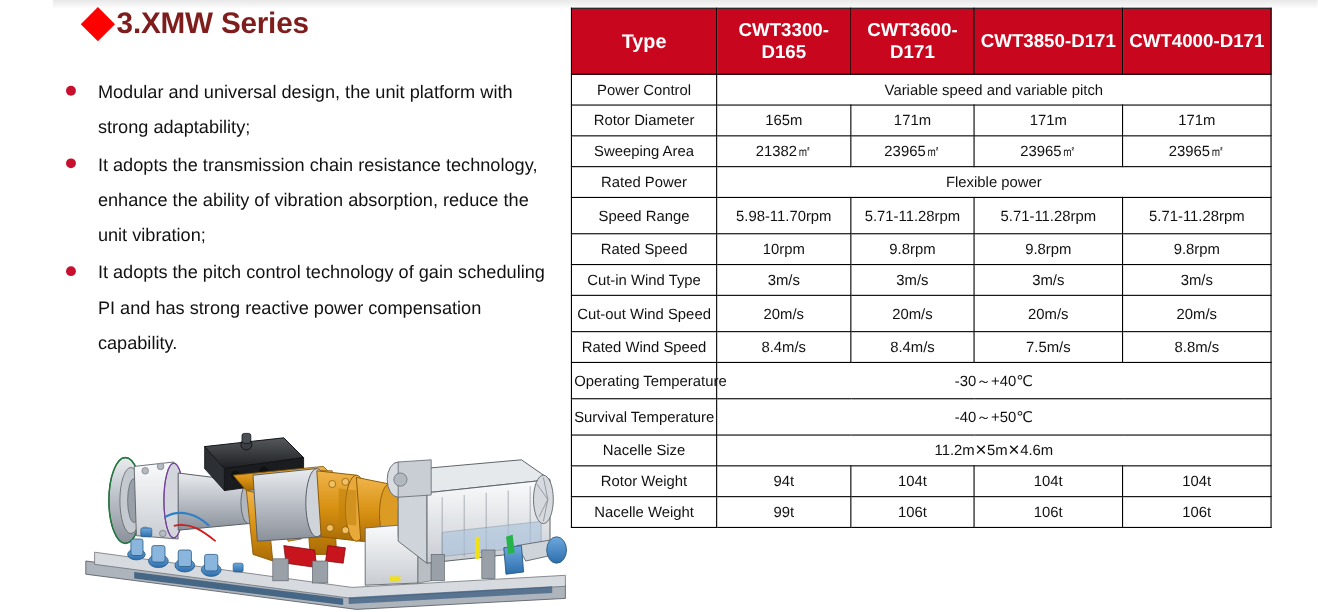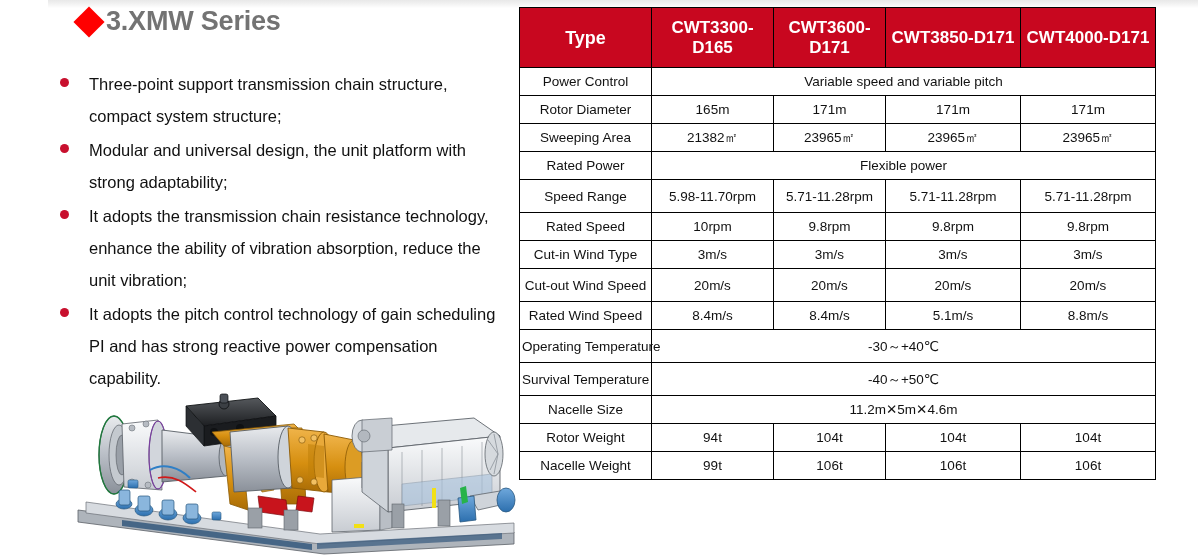--- a/index.html
+++ b/index.html
@@ -23,21 +23,21 @@
   .title-row{
     position:absolute;left:78px;top:8px;
     display:flex;align-items:center;gap:2px;
   }
   .diamond{
     width:22px;height:22px;background:#ff0000;
     transform:rotate(45deg);
     display:inline-block;margin-right:4px;
   }
   .title-text{
-    font-size:27px;font-weight:bold;color:#737373;
+    font-size:27px;font-weight:bold;color:#7f1d1d;
     letter-spacing:-0.2px;white-space:nowrap;
     line-height:1;
   }
   .bullets{
     position:absolute;left:60px;top:68px;width:450px;
   }
   .bullet{
     display:flex;align-items:flex-start;margin-bottom:2px;
   }
   .bullet-dot{
@@ -91,24 +91,20 @@
   <div class="top-band"></div>
 
   <div class="left">
 
     <div class="title-row">
       <span class="diamond"></span>
       <span class="title-text">3.XMW Series</span>
     </div>
 
     <div class="bullets">
-      <div class="bullet">
-        <span class="bullet-dot"></span>
-        <span class="bullet-text">Three-point support transmission chain structure, compact system structure;</span>
-      </div>
       <div class="bullet">
         <span class="bullet-dot"></span>
         <span class="bullet-text">Modular and universal design, the unit platform with strong adaptability;</span>
       </div>
       <div class="bullet">
         <span class="bullet-dot"></span>
         <span class="bullet-text">It adopts the transmission chain resistance technology, enhance the ability of vibration absorption, reduce the unit vibration;</span>
       </div>
       <div class="bullet">
         <span class="bullet-dot"></span>
@@ -326,21 +322,21 @@
           <td class="label">Cut-out Wind Speed</td>
           <td>20m/s</td>
           <td>20m/s</td>
           <td>20m/s</td>
           <td>20m/s</td>
         </tr>
         <tr class="r1">
           <td class="label">Rated Wind Speed</td>
           <td>8.4m/s</td>
           <td>8.4m/s</td>
-          <td>5.1m/s</td>
+          <td>7.5m/s</td>
           <td>8.8m/s</td>
         </tr>
         <tr class="rtall">
           <td class="label">Operating Temperature</td>
           <td colspan="4">-30～+40℃</td>
         </tr>
         <tr class="rtall">
           <td class="label">Survival Temperature</td>
           <td colspan="4">-40～+50℃</td>
         </tr>

